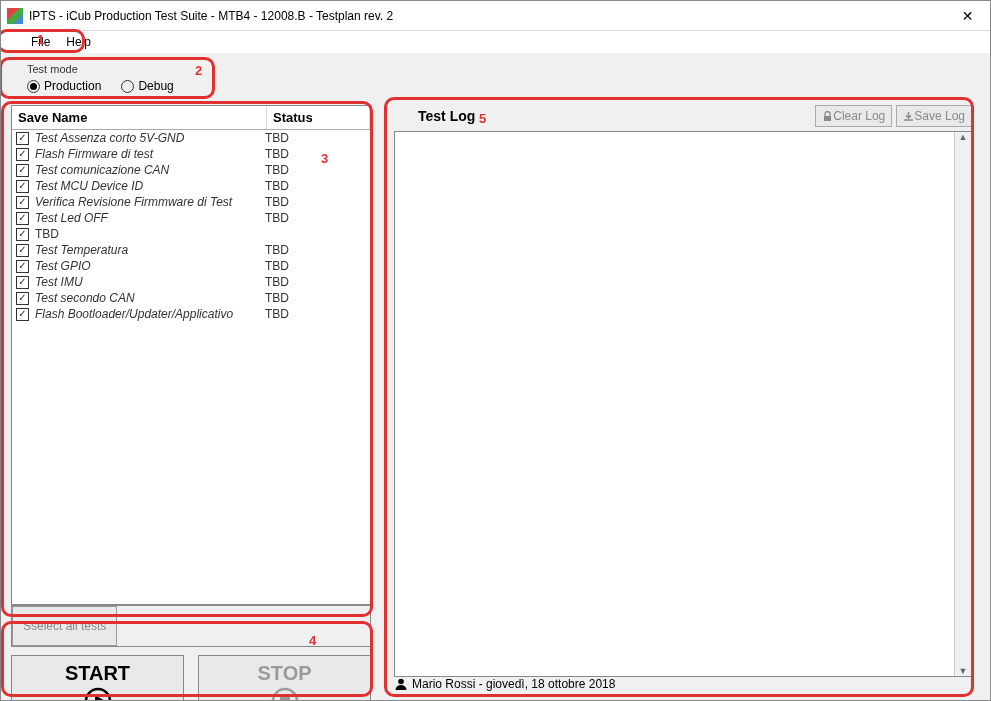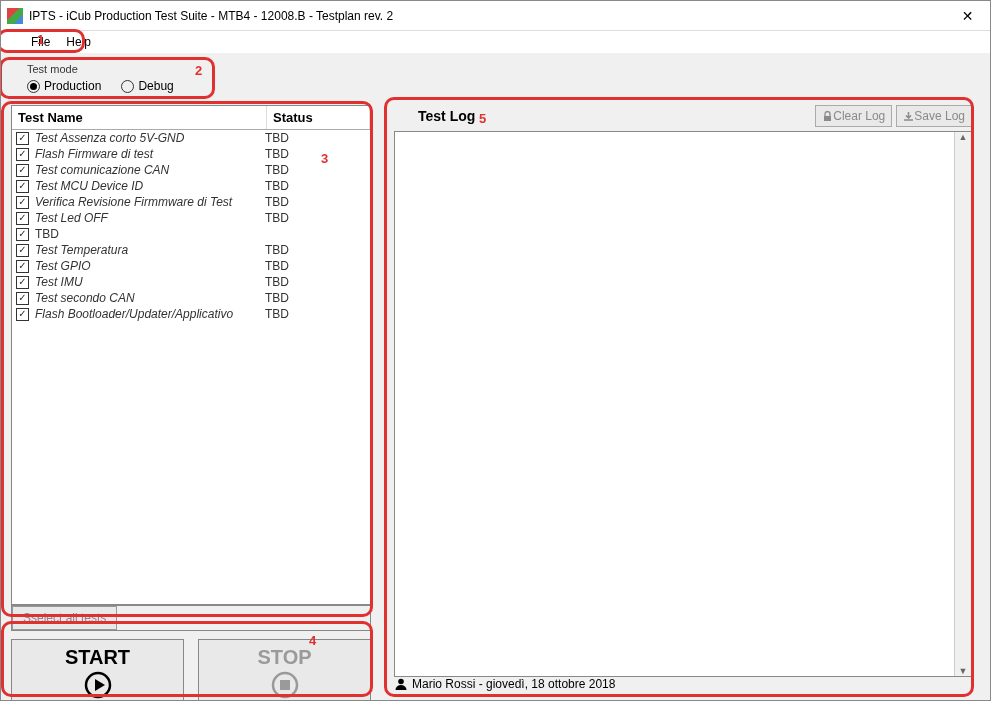--- a/index.html
+++ b/index.html
@@ -128,21 +128,21 @@
     .tname { width: 230px; font-style: italic; }
     .tstatus { flex: 1; }
     .select-all-wrap {
       border: 1px solid #888;
       border-top: 1px solid #888;
       background: #f0f0f0;
     }
     .select-all-btn {
       border: 1px solid #999;
       background: #e9e9e9;
-      padding: 4px 10px;
+      padding: 12px 10px;
       font-size: 12px;
       color: #888;
       display: inline-block;
     }
 
     
     .btn-row {
       display: flex;
       gap: 14px;
       margin-top: 8px;
@@ -259,21 +259,21 @@
       <label class="radio">
         <span class="radio-circle"></span>
         <span>Debug</span>
       </label>
     </div>
   </div>
 
   <div class="left-panel">
     <div class="test-table">
       <div class="test-table-head">
-        <div class="th th-name">Test Name</div>
+        <div class="th th-name">Save Name</div>
         <div class="th th-status">Status</div>
       </div>
       <div class="test-table-body" id="test-rows">
           <div class="test-row">
             <span class="cb"></span>
             <span class="tname">Test Assenza corto 5V-GND</span>
             <span class="tstatus">TBD</span>
           </div>
           <div class="test-row">
             <span class="cb"></span>

